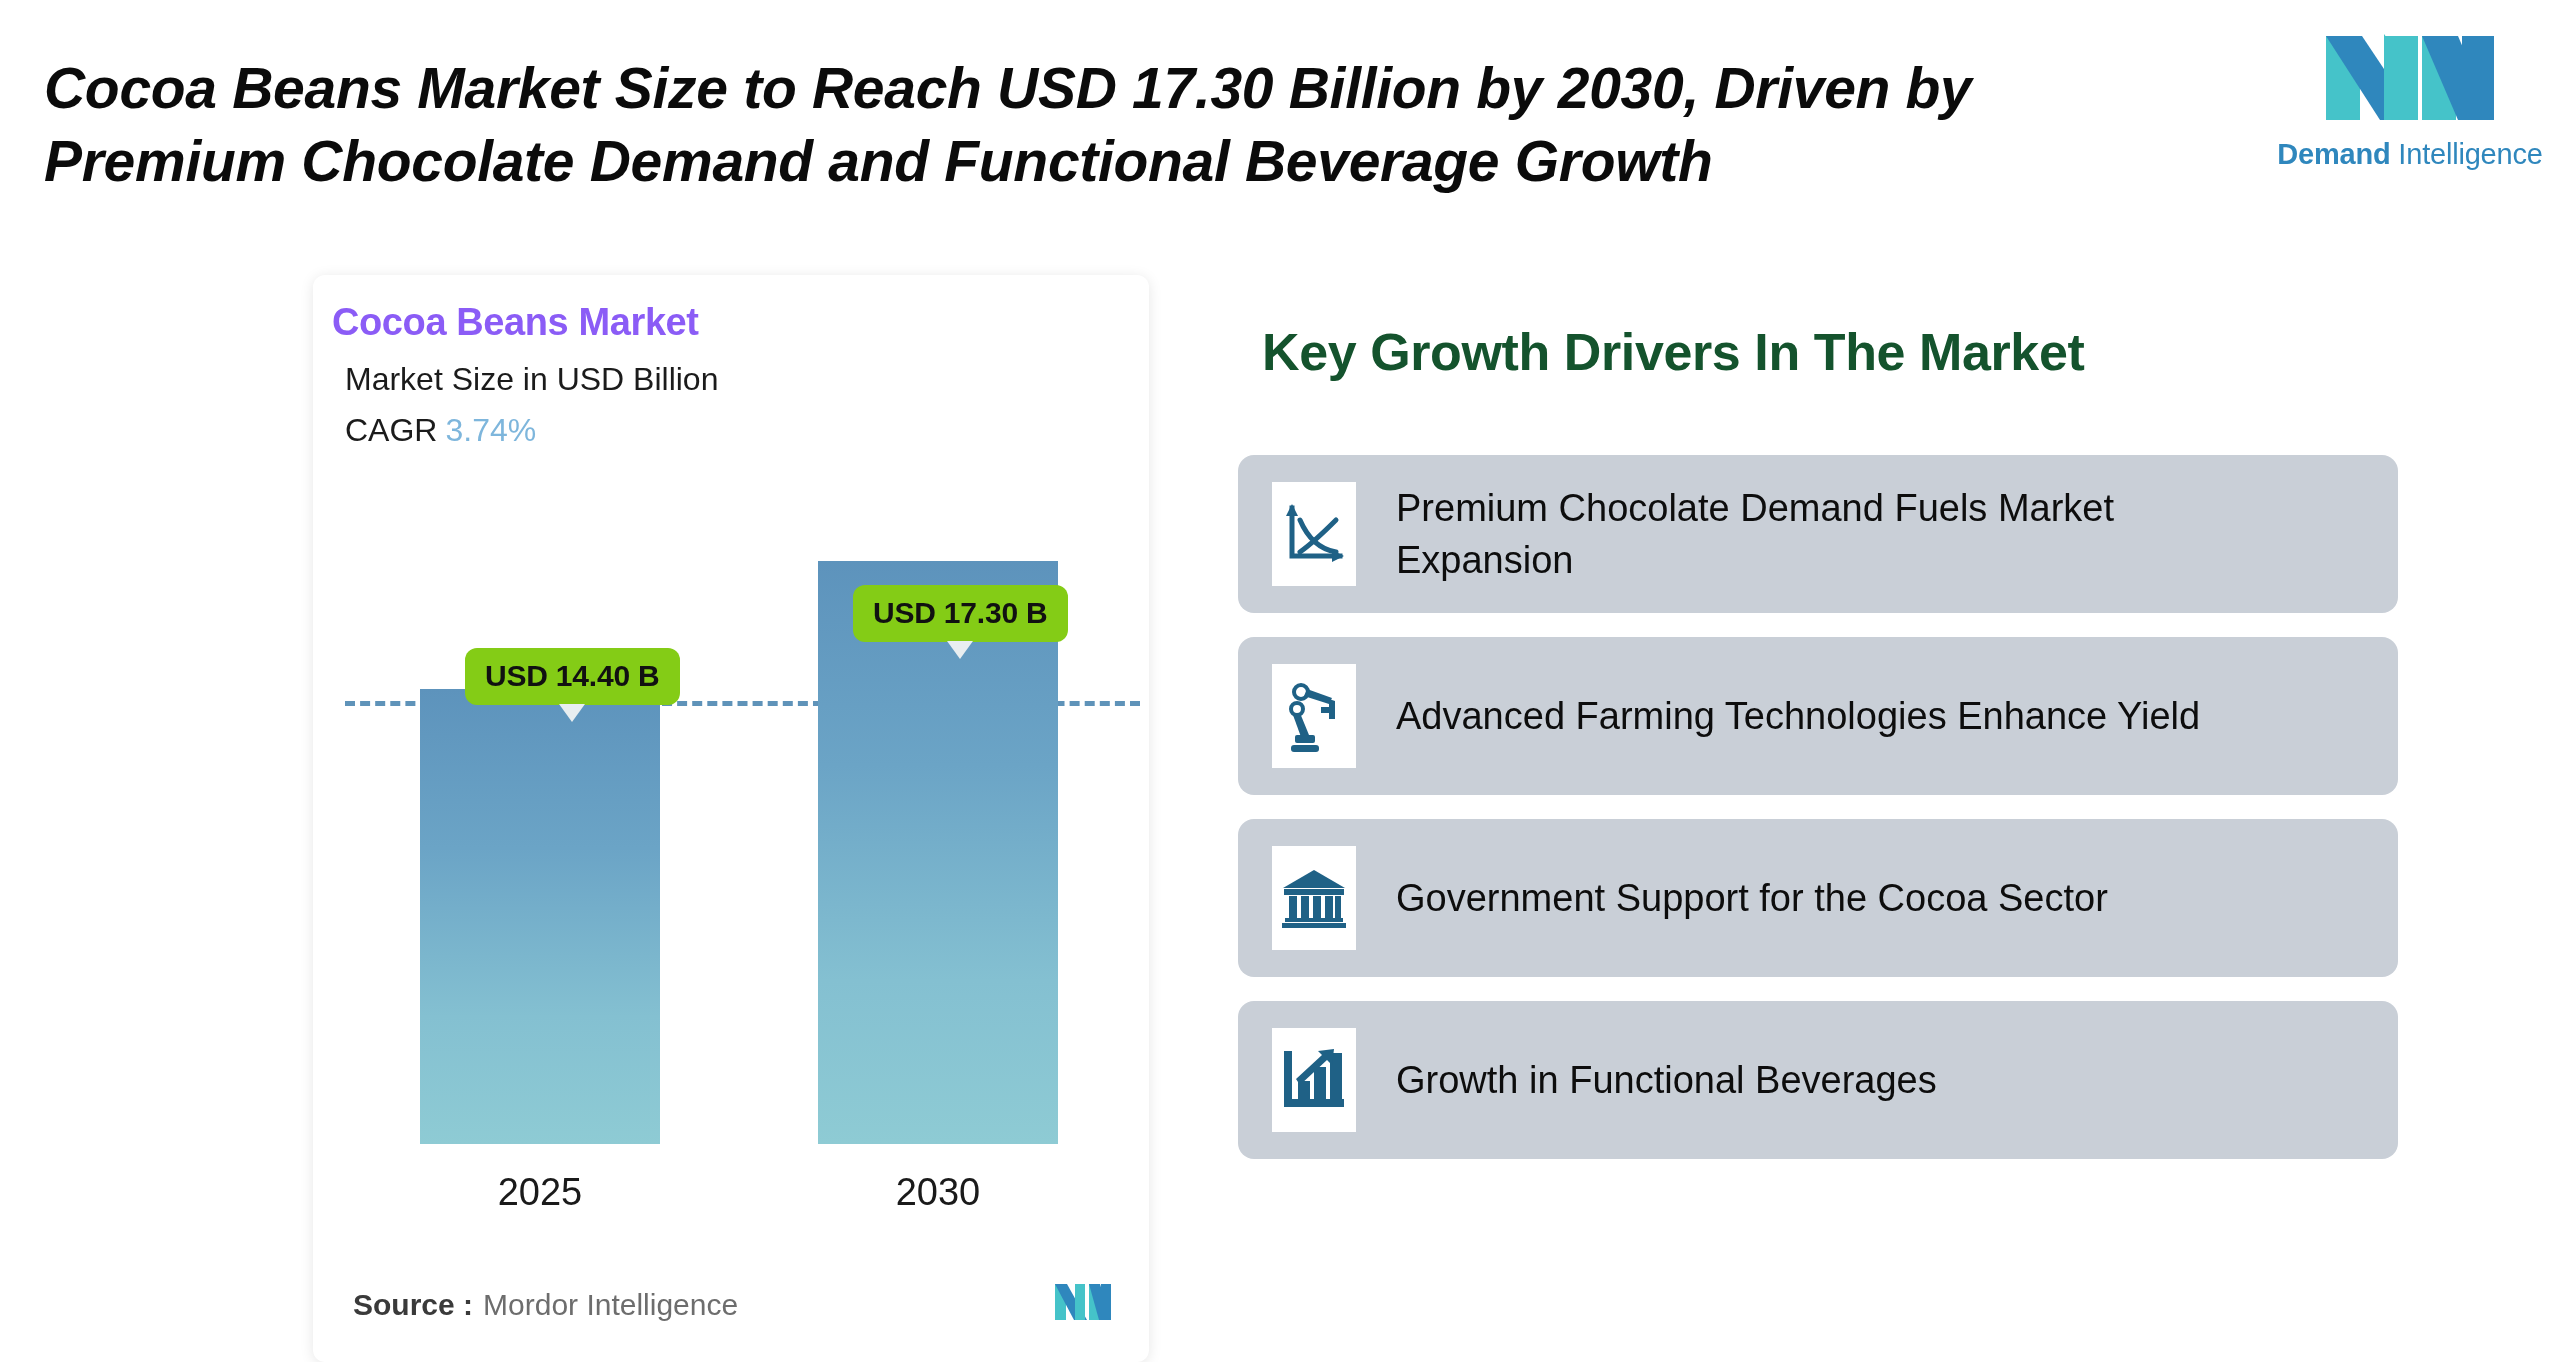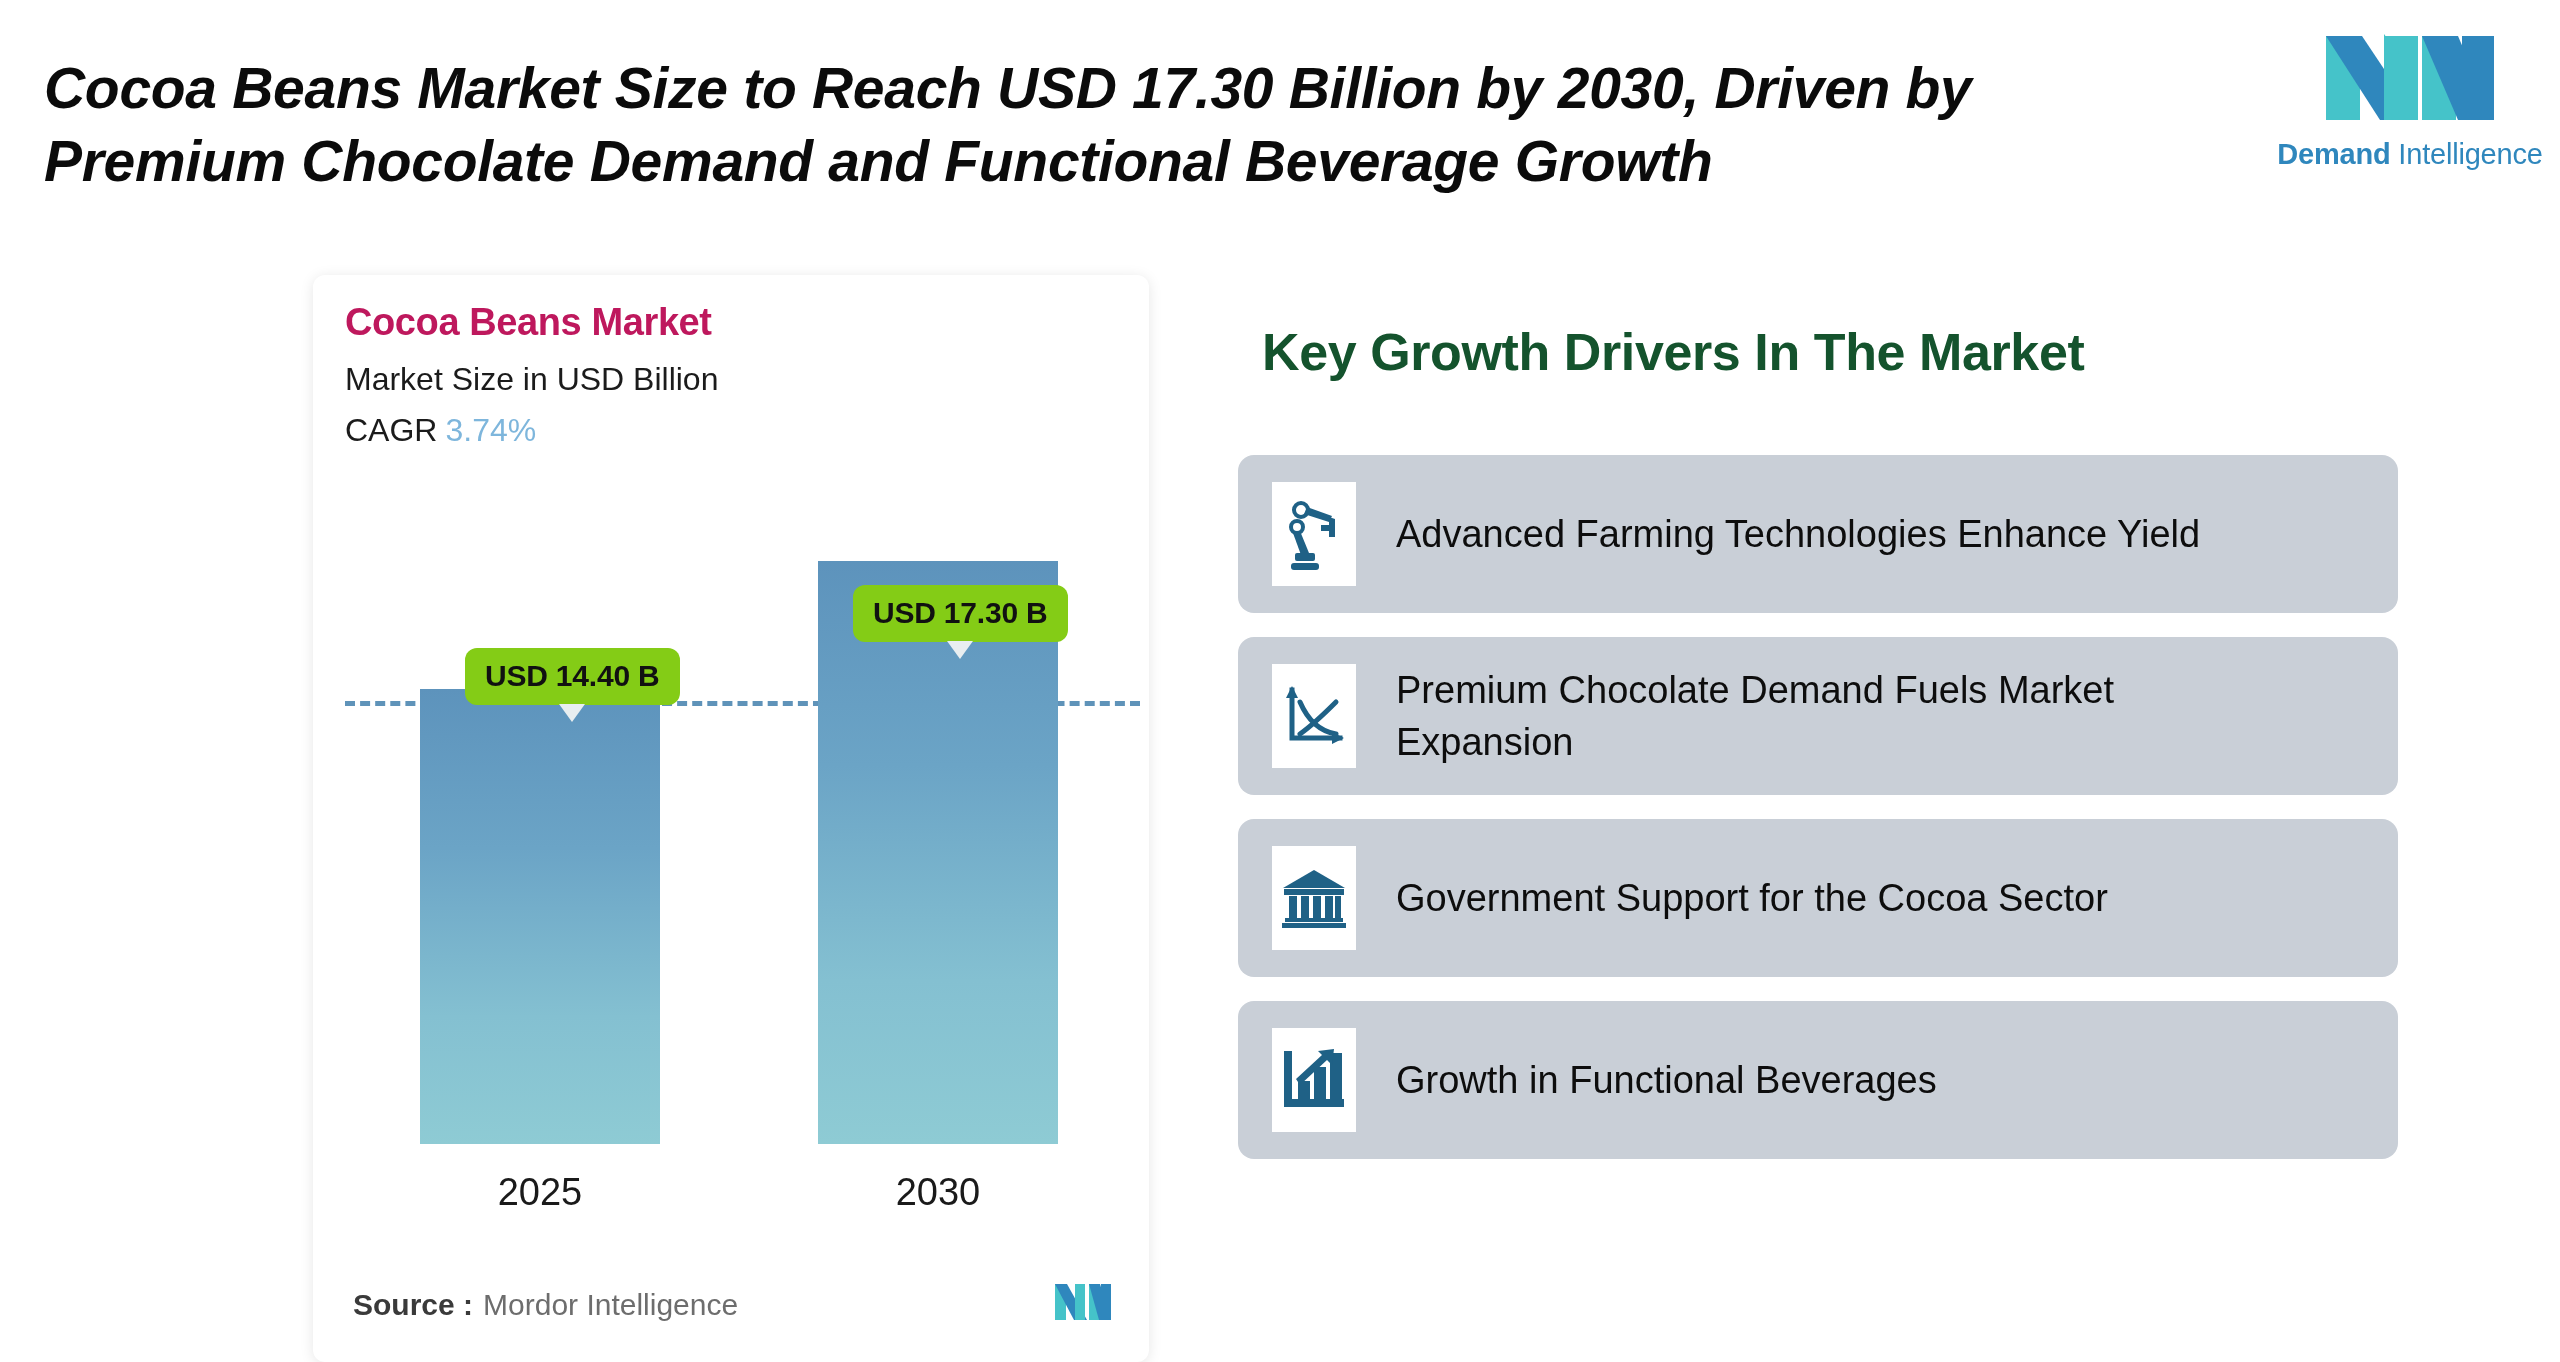--- a/index.html
+++ b/index.html
@@ -61,26 +61,26 @@
     top: 275px;
     width: 836px;
     height: 1087px;
     background: #ffffff;
     border-radius: 12px;
     box-shadow: 0 2px 14px rgba(0,0,0,0.10);
     overflow: hidden;
   }
   .chart-title {
     position: absolute;
-    left: 32px;
+    left: 19px;
     top: 26px;
     font-size: 38px;
     font-weight: 700;
     letter-spacing: -0.4px;
-    color: #be185d;
+    color: #8b5cf6;
   }
   .chart-sub {
     position: absolute;
     left: 32px;
     top: 86px;
     font-size: 32px;
     font-weight: 400;
     color: #1b1b1b;
   }
   .chart-cagr {
@@ -271,51 +271,51 @@
     <polygon points="22,4 32,4 32,40 22,40" fill="#45c3c9"></polygon>
     <polygon points="36,4 46,4 46,40 36,40" fill="#45c3c9"></polygon>
     <polygon points="36,4 47,4 58,40 46,40" fill="#2f87bd"></polygon>
     <polygon points="48,4 58,4 58,40 48,40" fill="#2f87bd"></polygon>
   </svg>
 </div>
 
 <div class="drivers-title">Key Growth Drivers In The Market</div>
 
 <div class="drivers">
+
+  <div class="driver-card">
+    <span class="driver-icon">
+      <svg width="64" height="64" viewBox="0 0 64 64">
+        <g stroke="#1f6186" stroke-width="5" fill="none" stroke-linecap="square">
+          <path d="M10 6 L10 54 L58 54"></path>
+          <path d="M18 18 Q30 46 54 50" stroke-linecap="round"></path>
+          <path d="M54 18 Q32 40 18 50" stroke-linecap="round"></path>
+        </g>
+        <polygon points="10,2 4,14 16,14" fill="#1f6186"></polygon>
+        <polygon points="62,54 50,48 50,60" fill="#1f6186"></polygon>
+      </svg>
+    </span>
+    <span class="driver-label">Premium Chocolate Demand Fuels Market Expansion</span>
+  </div>
 
   <div class="driver-card">
     <span class="driver-icon">
       <svg width="62" height="74" viewBox="0 0 62 74">
         <g fill="#1f6186">
           <circle cx="18" cy="13" r="7" fill="none" stroke="#1f6186" stroke-width="4"></circle>
           <path d="M21 17 L46 25 L49 19 L24 10 Z"></path>
           <circle cx="14" cy="30" r="6" fill="none" stroke="#1f6186" stroke-width="4"></circle>
           <path d="M17 34 L26 56 L18 58 L10 36 Z"></path>
           <path d="M46 20 L52 22 L52 40 L46 40 L46 34 L38 34 L38 28 L46 28 Z"></path>
           <rect x="12" y="56" width="20" height="8" rx="2"></rect>
           <rect x="8" y="66" width="28" height="7" rx="3"></rect>
         </g>
       </svg>
     </span>
     <span class="driver-label">Advanced Farming Technologies Enhance Yield</span>
-  </div>
-
-  <div class="driver-card">
-    <span class="driver-icon">
-      <svg width="64" height="64" viewBox="0 0 64 64">
-        <g stroke="#1f6186" stroke-width="5" fill="none" stroke-linecap="square">
-          <path d="M10 6 L10 54 L58 54"></path>
-          <path d="M18 18 Q30 46 54 50" stroke-linecap="round"></path>
-          <path d="M54 18 Q32 40 18 50" stroke-linecap="round"></path>
-        </g>
-        <polygon points="10,2 4,14 16,14" fill="#1f6186"></polygon>
-        <polygon points="62,54 50,48 50,60" fill="#1f6186"></polygon>
-      </svg>
-    </span>
-    <span class="driver-label">Premium Chocolate Demand Fuels Market Expansion</span>
   </div>
 
   <div class="driver-card">
     <span class="driver-icon">
       <svg width="66" height="60" viewBox="0 0 66 60">
         <g fill="#1f6186">
           <polygon points="33,2 64,20 2,20"></polygon>
           <rect x="3" y="21" width="60" height="6"></rect>
           <rect x="8" y="28" width="8" height="22"></rect>
           <rect x="20" y="28" width="8" height="22"></rect>

